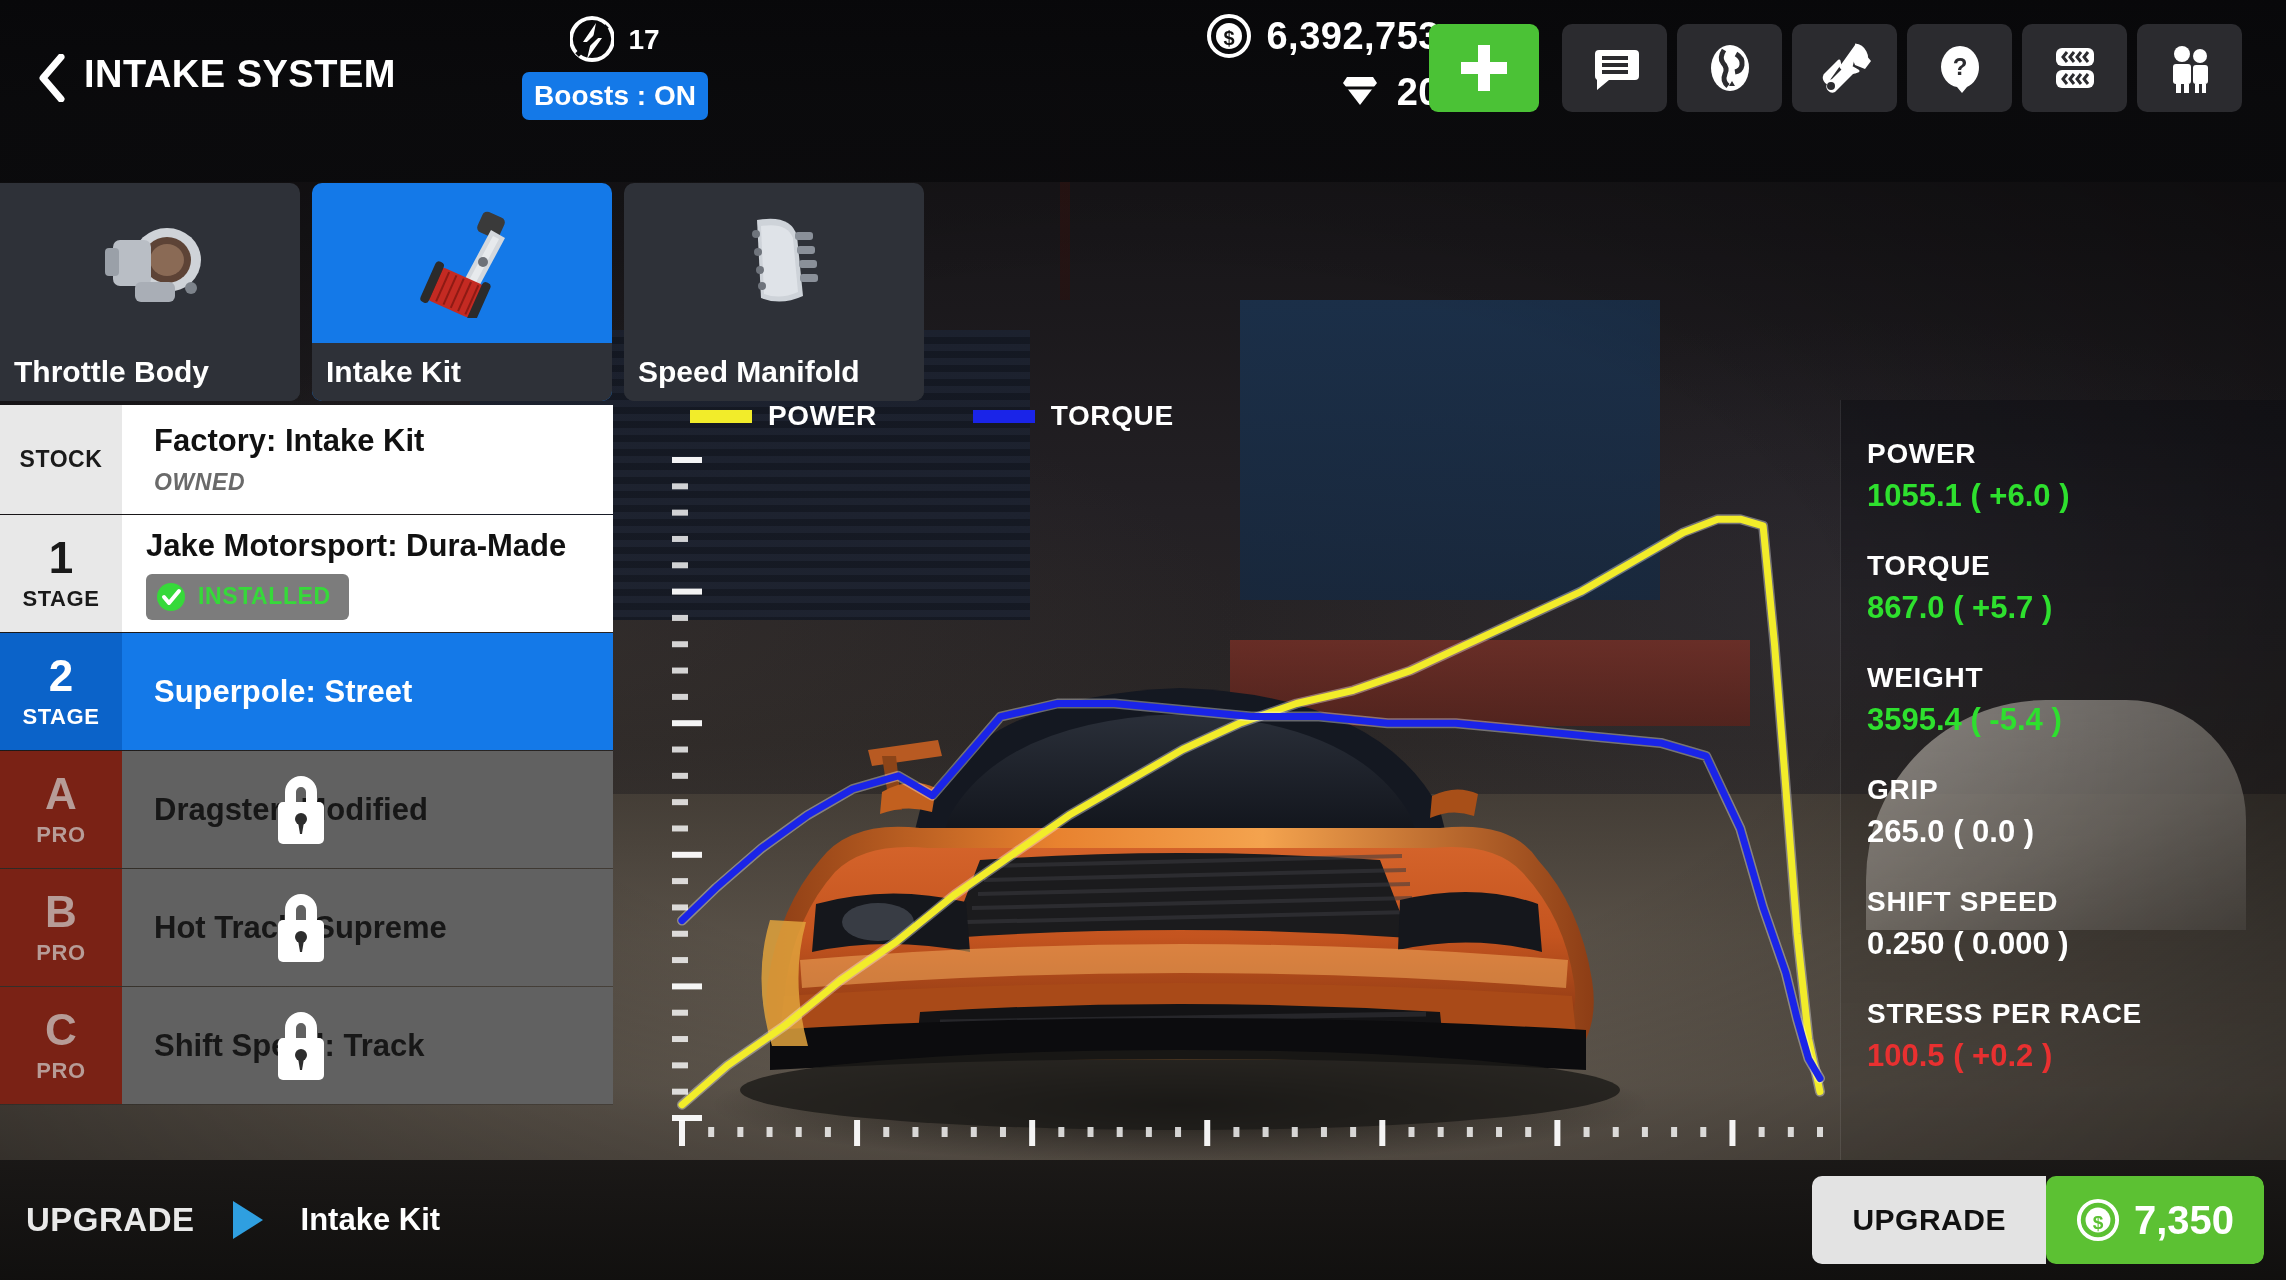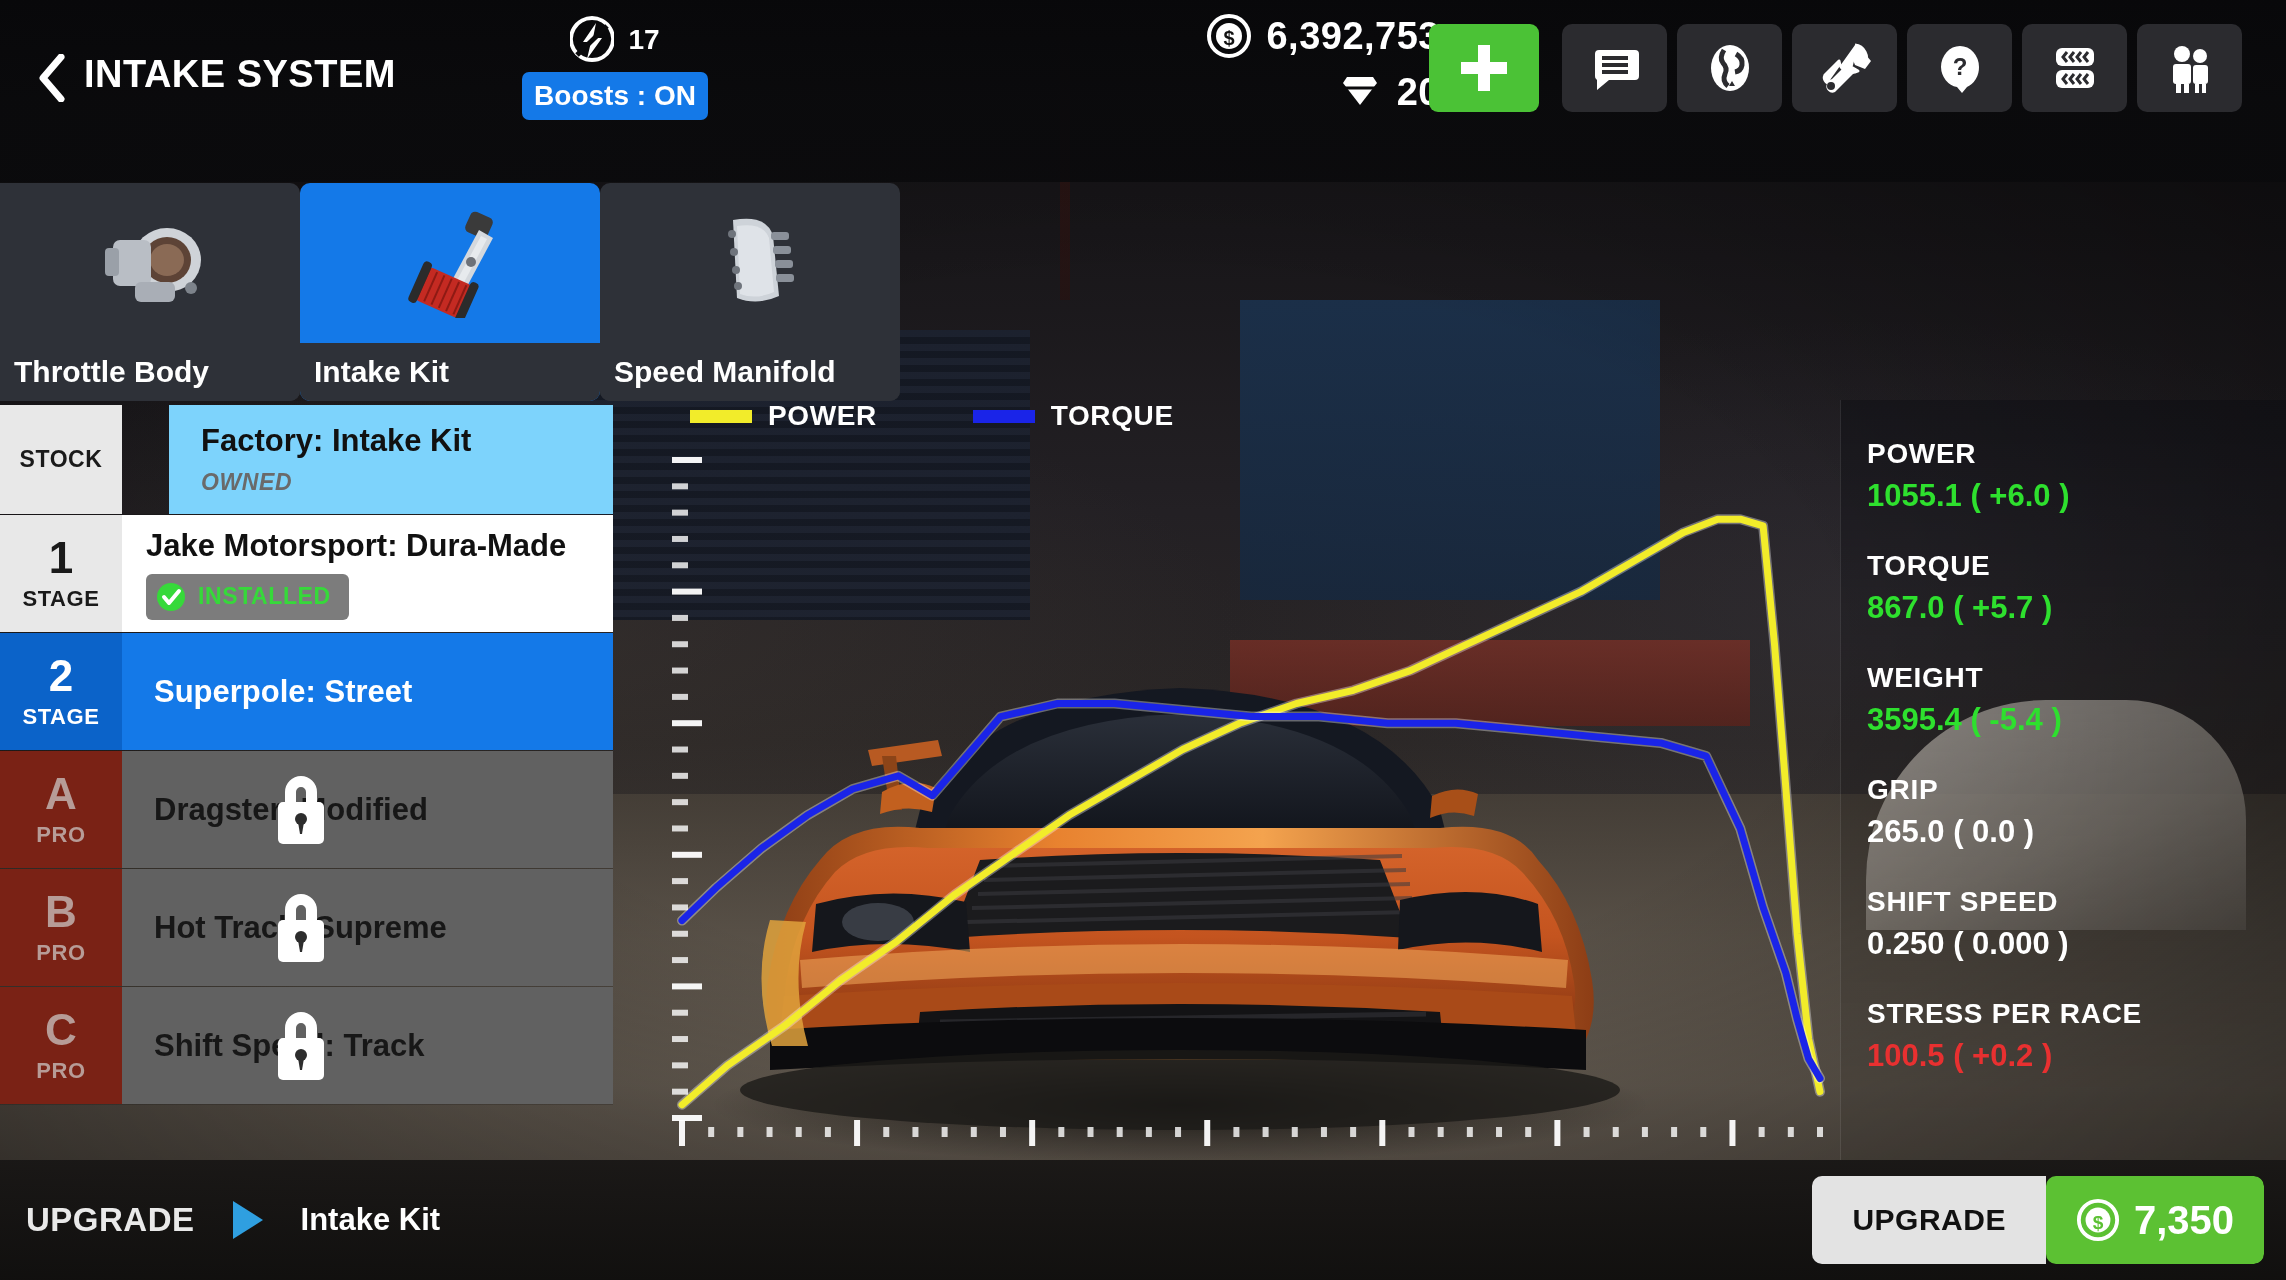--- a/index.html
+++ b/index.html
@@ -88,21 +88,21 @@
     justify-content:center; cursor:pointer;
   }
 
   .icon-btns { position:absolute; left:1562px; top:24px; display:flex; gap:10px; }
   .icon-btn {
     width:105px; height:88px; border-radius:10px; background:#2b2b2f;
     display:flex; align-items:center; justify-content:center; cursor:pointer;
   }
 
   
-  .cats { position:absolute; left:0; top:183px; display:flex; z-index:28; }
+  .cats { position:absolute; left:0; top:183px; display:flex; gap:12px; z-index:28; }
   .cat {
     width:300px; height:218px; border-radius:10px;
     background:#2e3138; display:flex; flex-direction:column; cursor:pointer; overflow:hidden;
   }
   .cat.sel { background:#1479e8; }
   .cat-img { flex:1; display:flex; align-items:center; justify-content:center; }
   .cat-label {
     height:58px; display:flex; align-items:center; padding-left:14px;
     background:#2e3138; color:#fff; font-size:30px; font-weight:bold;
   }
@@ -114,21 +114,21 @@
   .row-badge {
     width:122px; display:flex; flex-direction:column; align-items:center;
     justify-content:center; flex:0 0 122px;
   }
   .row-body { flex:1; position:relative; display:flex; flex-direction:column; justify-content:center; padding-left:32px; }
   .row-title { font-size:31px; font-weight:bold; }
   .row-sub { font-size:23px; font-weight:bold; letter-spacing:.6px; margin-top:10px;font-style:italic; }
 
   .row.stock { height:110px; }
   .row.stock .row-badge { background:#e8e8e8; color:#1a1a1a; font-size:23px; font-weight:bold; letter-spacing:.6px; }
-  .row.stock .row-body { background:#7dd3fc; color:#111;margin-left:47px; }
+  .row.stock .row-body { background:#ffffff; color:#111; }
   .row.stock .row-sub { color:#6a6a6a; }
 
   .row.installed { height:118px; }
   .row.installed .row-badge { background:#e8e8e8; color:#1a1a1a; }
   .row.installed .row-body { background:#fff; color:#111;padding-left:24px; }
 
   .badge-num { font-size:44px; font-weight:bold; line-height:1; }
   .badge-txt { font-size:22px; font-weight:bold; letter-spacing:.6px; margin-top:6px; }
 
   .installed-chip {

